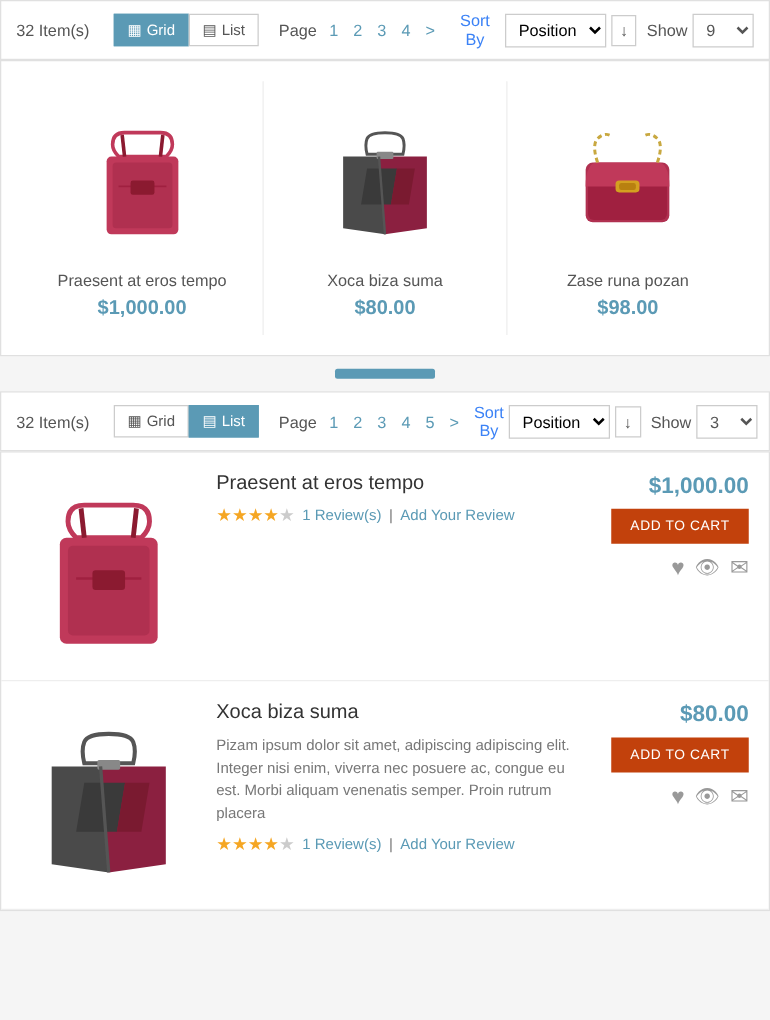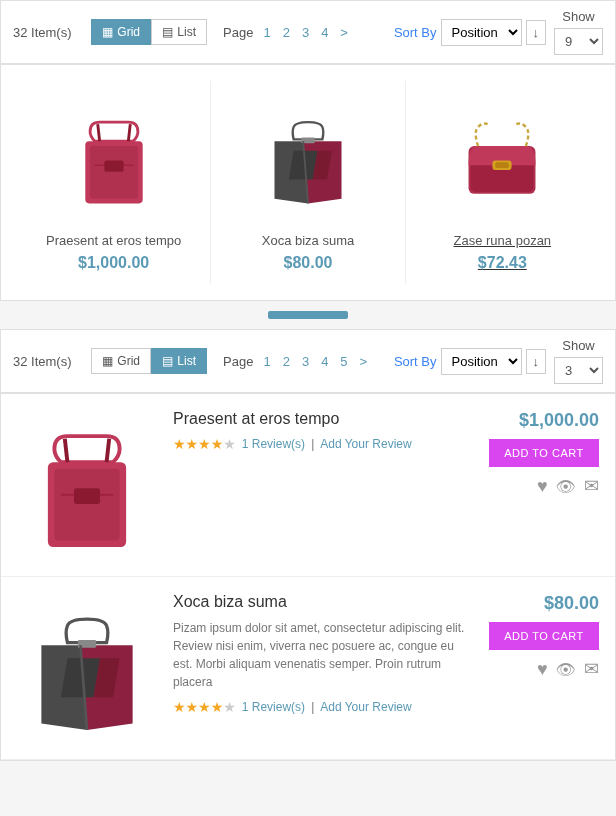--- a/index.html
+++ b/index.html
@@ -75,21 +75,20 @@
       background: #fff;
       padding: 4px 6px;
       cursor: pointer;
       font-size: 13px;
       color: #555;
     }
     .show-section {
       display: flex;
       align-items: center;
       gap: 4px;
-      flex-direction: column;
     }
     .show-label { color: #555; }
     .show-select {
       border: 1px solid #ccc;
       padding: 4px 6px;
       font-size: 13px;
       background: #fff;
       color: #555;
       cursor: pointer;
     }
@@ -117,21 +116,21 @@
     .grid-items {
       display: flex;
       gap: 0;
     }
     .grid-item {
       flex: 1;
       text-align: center;
       padding: 12px;
       border-right: 1px solid #eee;
     }
-    .grid-item:last-child { border-right: none; text-decoration: underline; }
+    .grid-item:last-child { border-right: none; }
     .grid-item-img {
       width: 100%;
       height: 130px;
       display: flex;
       align-items: center;
       justify-content: center;
       margin-bottom: 10px;
     }
     .grid-item-name {
       color: #555;
@@ -195,21 +194,21 @@
       align-items: flex-end;
       min-width: 110px;
       gap: 8px;
     }
     .list-item-price {
       color: #5b9ab5;
       font-size: 18px;
       font-weight: bold;
     }
     .add-to-cart-btn {
-      background: #d946ef;
+      background: #c2410c;
       color: #fff;
       border: none;
       padding: 8px 12px;
       font-size: 11px;
       cursor: pointer;
       width: 100%;
       letter-spacing: 0.5px;
     }
     .action-icons {
       display: flex;
@@ -318,21 +317,21 @@
           <path d="M10,65 Q10,45 20,45 L70,45 Q80,45 80,65" fill="#c0395a"></path>
 
           <rect x="35" y="60" width="20" height="10" rx="3" fill="#d4a020"></rect>
           <rect x="38" y="62" width="14" height="6" rx="2" fill="#b88010"></rect>
 
           <path d="M20,45 Q15,30 20,25 Q25,20 30,22" stroke="#c8a840" stroke-width="2.5" fill="none" stroke-dasharray="4,3"></path>
           <path d="M70,45 Q75,30 70,25 Q65,20 60,22" stroke="#c8a840" stroke-width="2.5" fill="none" stroke-dasharray="4,3"></path>
         </svg>
       </div>
       <div class="grid-item-name">Zase runa pozan</div>
-      <div class="grid-item-price">$72.43</div>
+      <div class="grid-item-price">$98.00</div>
     </div>
   </div>
 </div>
 
 <div class="pagination-bar">
   <span></span>
 </div>
 
 <div class="toolbar">
   <div class="item-count">32 Item(s)</div>
@@ -415,21 +414,21 @@
         <polygon points="10,40 40,40 45,105 10,100" fill="#4a4a4a"></polygon>
         <polygon points="40,40 80,40 80,100 45,105" fill="#8b2040"></polygon>
         <polygon points="30,50 55,50 50,80 25,80" fill="#3a3a3a"></polygon>
         <polygon points="55,50 70,50 65,80 50,80" fill="#7a1a30"></polygon>
         <rect x="38" y="36" width="14" height="6" rx="1" fill="#888"></rect>
         <line x1="40" y1="40" x2="45" y2="105" stroke="#555" stroke-width="2"></line>
       </svg>
     </div>
     <div class="list-item-details">
       <div class="list-item-title">Xoca biza suma</div>
-      <div class="list-item-desc">Pizam ipsum dolor sit amet, consectetur adipiscing elit. Review nisi enim, viverra nec posuere ac, congue eu est. Morbi aliquam venenatis semper. Proin rutrum placera</div>
+      <div class="list-item-desc">Pizam ipsum dolor sit amet, adipiscing adipiscing elit. Integer nisi enim, viverra nec posuere ac, congue eu est. Morbi aliquam venenatis semper. Proin rutrum placera</div>
       <div class="list-item-rating">
         <span class="stars">★★★★<span style="color:#ccc">★</span></span>
         <a href="#" class="review-link">1 Review(s)</a>
         <span> | </span>
         <a href="#" class="review-link">Add Your Review</a>
       </div>
     </div>
     <div class="list-item-actions">
       <div class="list-item-price">$80.00</div>
       <button class="add-to-cart-btn">ADD TO CART</button>

